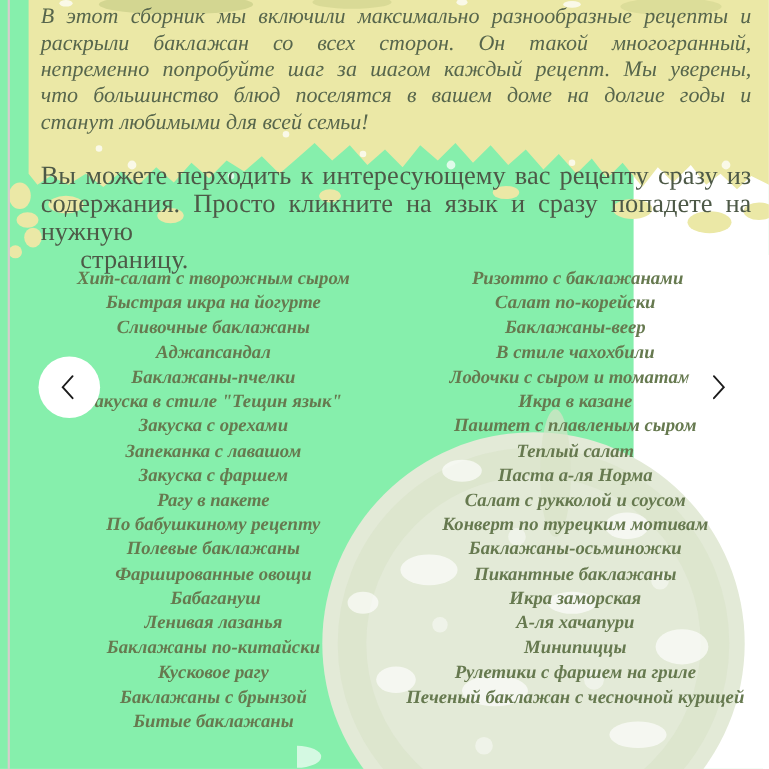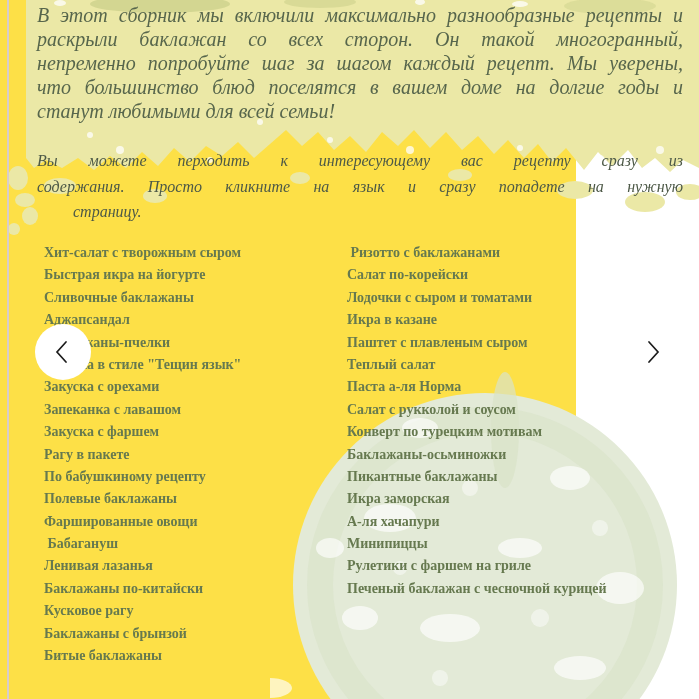--- a/index.html
+++ b/index.html
@@ -2,21 +2,21 @@
 <html style="--highlight-bg: #ebe8a6; --highlight-splotch: #cdd18c; --intro-text: #57664c; --body-text: #4d5947; --toc-text: #66794f; --watermark: #e3ead7; --watermark-deep: #d9e3c8; --page-edge: #d8cccc; --chevron: #1c1c1c; --nav-circle: #ffffff;"><head>
 <meta charset="utf-8">
 <style>
   html,body { margin:0; padding:0; }
   body {
     width:699px; height:699px; overflow:hidden;
     background:#ffffff;
     font-family:"Liberation Serif", serif;
   }
   .page {
-    position:relative; width:576px; height:699px; background:#fde047;
+    position:relative; width:576px; height:699px; background:#86efac;
   }
   .edge-line {
     position:absolute; left:7px; top:0; width:2px; height:699px;
     background:var(--page-edge,#d8cccc); z-index:1;
   }
   .hl-svg { position:absolute; left:0; top:0; z-index:1; }
   .wm-svg { position:absolute; left:270px; top:368px; z-index:1; }
 
   .intro {
     position:absolute; left:37px; top:3px; width:646px; z-index:2;
@@ -25,34 +25,34 @@
     font-style:italic; font-size:20px; line-height:24px;
     color:var(--intro-text,#57664c);
     text-align:justify; text-align-last:justify; white-space:normal;
   }
   .intro .jline:last-child { text-align-last:left; }
 
   .navhint {
     position:absolute; left:37px; top:148px; width:646px; z-index:2;
   }
   .navhint .jline {
-    font-style:italic; font-size:16px; line-height:25.5px;
+    font-size:24px; line-height:25.5px;
     color:var(--body-text,#4d5947);
     text-align:justify; text-align-last:justify;
   }
   .navhint .jline:last-child { text-align-last:left;margin-left:36px; }
 
   .toc-col { position:absolute; top:242px; z-index:2; }
   .toc-left  { left:44px;  width:300px; }
   .toc-right { left:347px; width:352px; }
   .toc-col .toc-item {
     height:22.4px; line-height:22.4px;
-    font-size:14px; font-weight:bold; 
+    font-size:17px; font-weight:bold; font-style:italic;
     color:var(--toc-text,#66794f);
-    white-space:pre; cursor:pointer;
+    white-space:pre; cursor:pointer;text-align:center;
   }
 
   .nav-btn {
     position:absolute; width:56px; height:56px; border-radius:50%;
     background:var(--nav-circle,#ffffff); z-index:3;
     display:flex; align-items:center; justify-content:center;
   }
   .nav-prev { left:35px;  top:324px; }
   .nav-next { left:624px; top:324px; }
   .nav-btn svg { display:block; }
@@ -170,20 +170,22 @@
       <div class="toc-item">Ленивая лазанья</div>
       <div class="toc-item">Баклажаны по-китайски</div>
       <div class="toc-item">Кусковое рагу</div>
       <div class="toc-item">Баклажаны с брынзой</div>
       <div class="toc-item">Битые баклажаны</div>
     </div>
 
   <div class="toc-col toc-right">
       <div class="toc-item"> Ризотто с баклажанами</div>
       <div class="toc-item">Салат по-корейски</div>
+      <div class="toc-item">Баклажаны-веер</div>
+      <div class="toc-item">В стиле чахохбили</div>
       <div class="toc-item">Лодочки с сыром и томатами</div>
       <div class="toc-item">Икра в казане</div>
       <div class="toc-item">Паштет с плавленым сыром</div>
       <div class="toc-item">Теплый салат</div>
       <div class="toc-item">Паста а-ля Норма</div>
       <div class="toc-item">Салат с рукколой и соусом</div>
       <div class="toc-item">Конверт по турецким мотивам</div>
       <div class="toc-item">Баклажаны-осьминожки</div>
       <div class="toc-item">Пикантные баклажаны</div>
       <div class="toc-item">Икра заморская</div>

